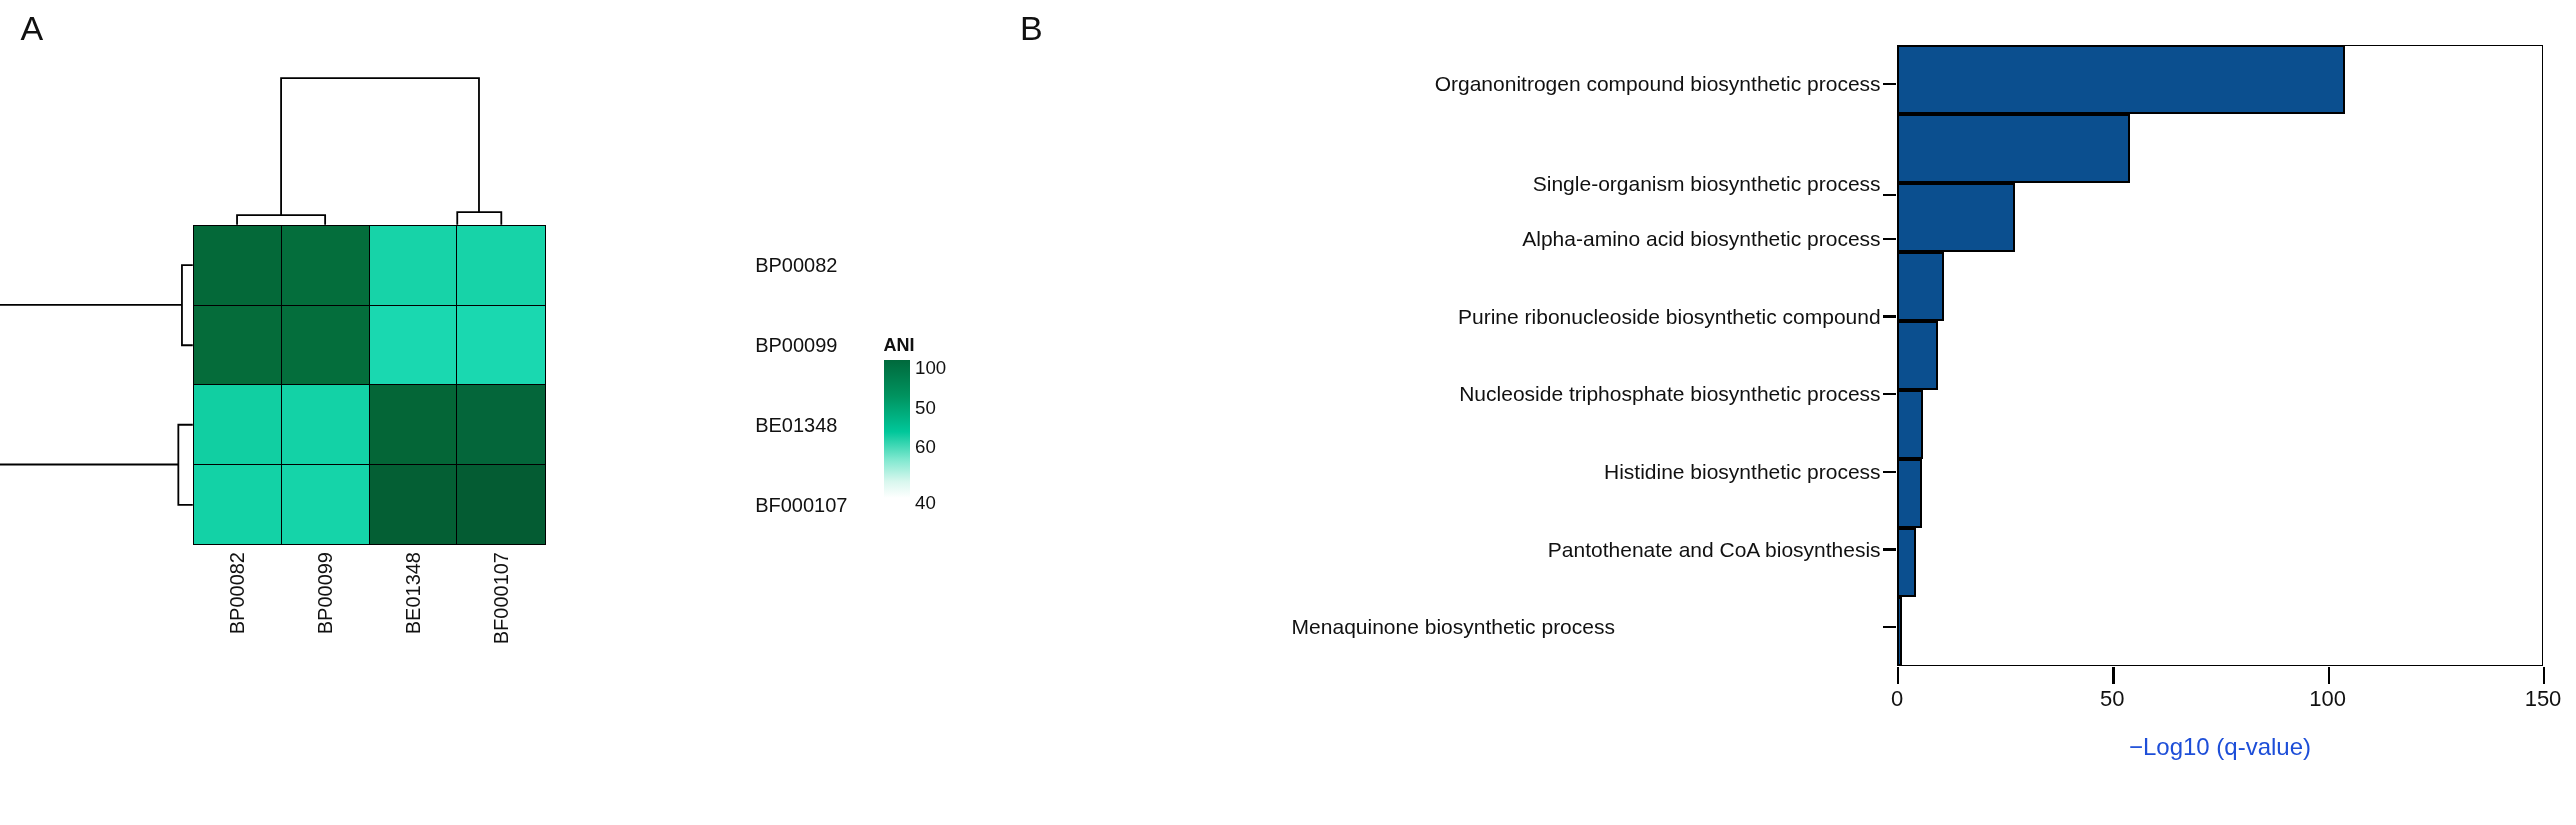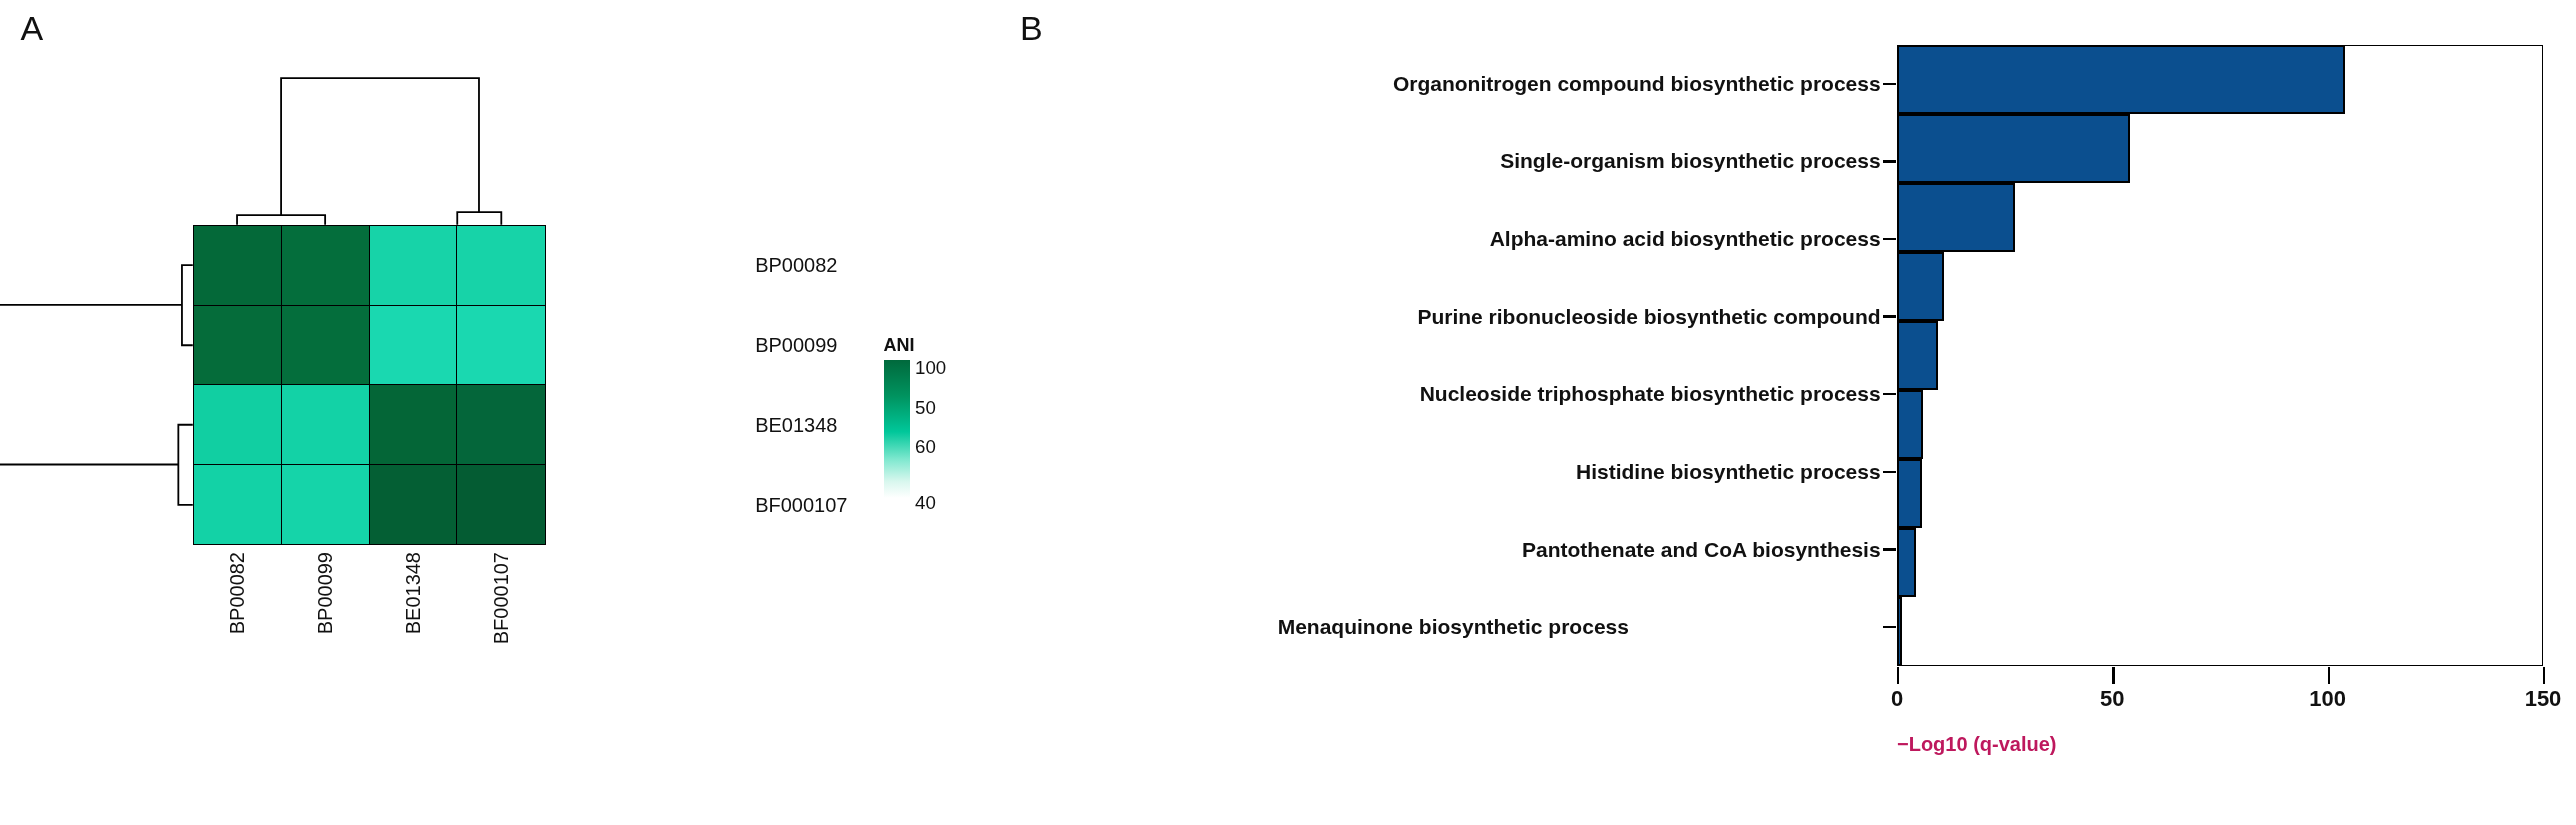--- a/index.html
+++ b/index.html
@@ -39,39 +39,39 @@
   .legend-body{position:relative;height:151px;}
   .legend-bar{position:absolute;left:20.5px;top:0;width:26.5px;height:138px;
               background:linear-gradient(to bottom,#00693c 0%,#00935f 26%,#00c79a 52%,#7fe8cf 72%,#d8f7ee 88%,#ffffff 100%);}
   .legend-ticks{position:absolute;left:52px;top:-7.2px;width:72px;height:151px;}
   .legend-tick{position:absolute;font-size:18.7px;color:#111;}
 
   
   #panel-b{position:absolute;left:1026px;top:0;width:1550px;height:825px;}
   #panel-b-letter{left:-6px;top:11px;}
 
-  .bar-chart{position:absolute;left:0;top:0;width:1550px;height:825px;font-weight:bold;}
+  .bar-chart{position:absolute;left:0;top:0;width:1550px;height:825px;}
   .bc-plot{position:absolute;left:871px;top:45px;width:646px;height:621px;
            border:1.8px solid #000;box-sizing:border-box;background:#fff;}
   .bc-rows{position:absolute;left:871px;top:45px;width:646px;height:621px;
            display:flex;flex-direction:column;justify-content:space-around;}
   .bc-row{height:11.1%;display:flex;align-items:center;}
   .bc-bar{height:100%;background:#0b4f8f;border:2.4px solid #000;box-sizing:border-box;}
 
   .bc-cat-labels{position:absolute;left:0px;top:45px;width:857px;height:621px;
                  display:flex;flex-direction:column;justify-content:space-around;}
   .bc-cat{height:11.1%;display:flex;align-items:center;justify-content:flex-end;
           font-size:21px;color:#111;white-space:nowrap;padding-right:2.4px;}
   .bc-tick-mark{position:absolute;width:13.3px;height:2.4px;background:#000;right:-13.3px;}
 
   .bc-xaxis{position:absolute;left:871px;top:667px;width:646px;height:24px;}
   .bc-xtick{position:absolute;top:0;width:2.4px;height:17px;background:#000;}
   .bc-xlabel{position:absolute;top:19.3px;font-size:22px;color:#111;transform:translateX(-50%);}
-  .bc-axis-title{position:absolute;left:871px;top:733px;width:646px;text-align:left;
-                 font-size:20px;color:#be185d;}
+  .bc-axis-title{position:absolute;left:871px;top:733px;width:646px;text-align:center;
+                 font-size:24px;color:#1d4ed8;}
 </style>
 </head>
 <body>
 
 <div id="panel-a">
 
   <div class="panel-letter" id="panel-a-letter">A</div>
 
   <div class="heatmap-wrap">
 
@@ -160,21 +160,21 @@
 
   <div class="bar-chart">
 
     <div class="bc-plot"></div>
 
     <div class="bc-cat-labels">
       <div class="bc-cat" style="position:relative;">
         <span>Organonitrogen compound biosynthetic process</span>
         <span class="bc-tick-mark"></span>
       </div>
-      <div class="bc-cat" style="position:relative;">
+      <div class="bc-cat" style="position:relative;align-items:flex-end;">
         <span>Single-organism biosynthetic process</span>
         <span class="bc-tick-mark"></span>
       </div>
       <div class="bc-cat" style="position:relative;">
         <span>Alpha-amino acid biosynthetic process</span>
         <span class="bc-tick-mark"></span>
       </div>
       <div class="bc-cat" style="position:relative;">
         <span>Purine ribonucleoside biosynthetic compound</span>
         <span class="bc-tick-mark"></span>

